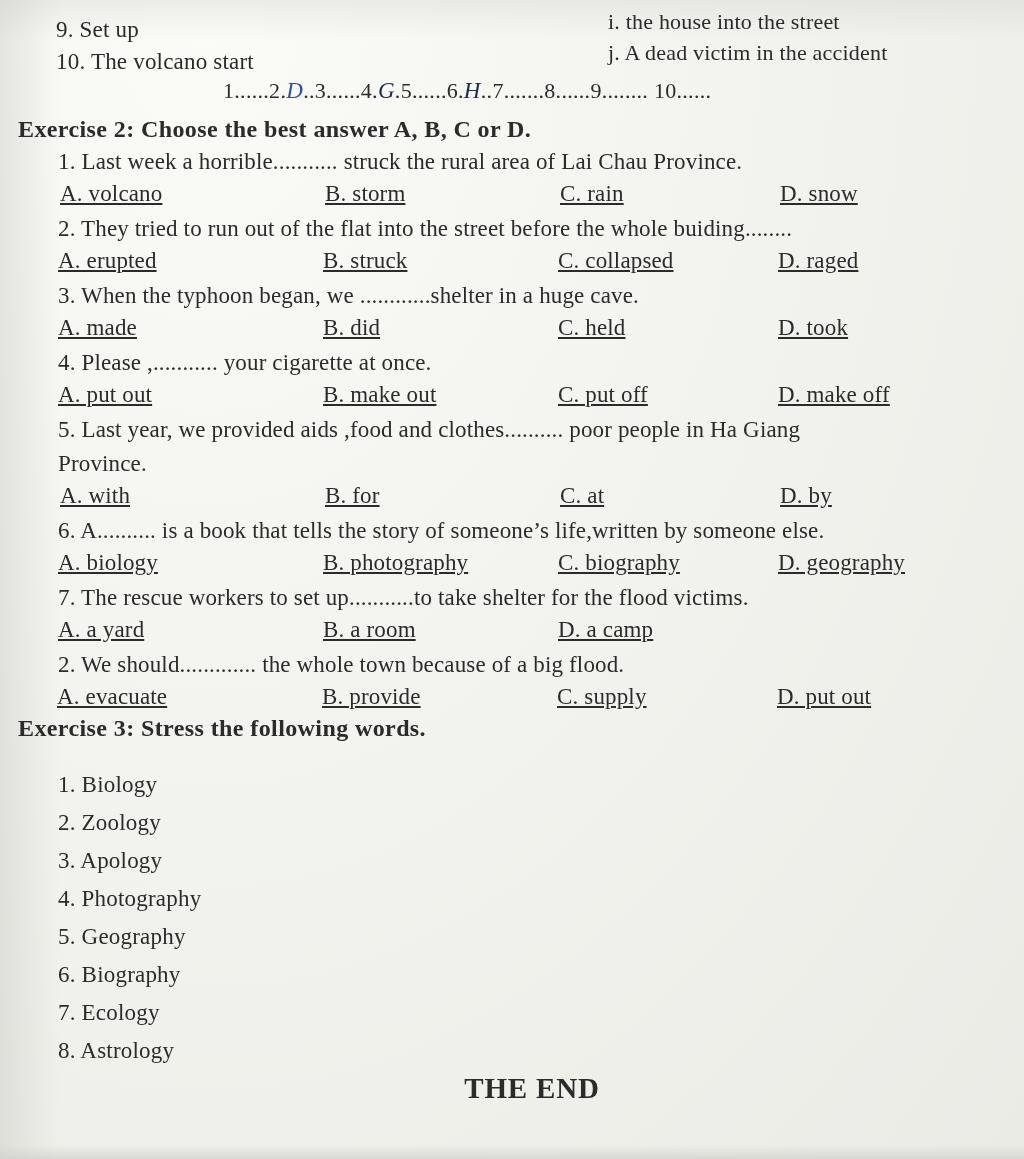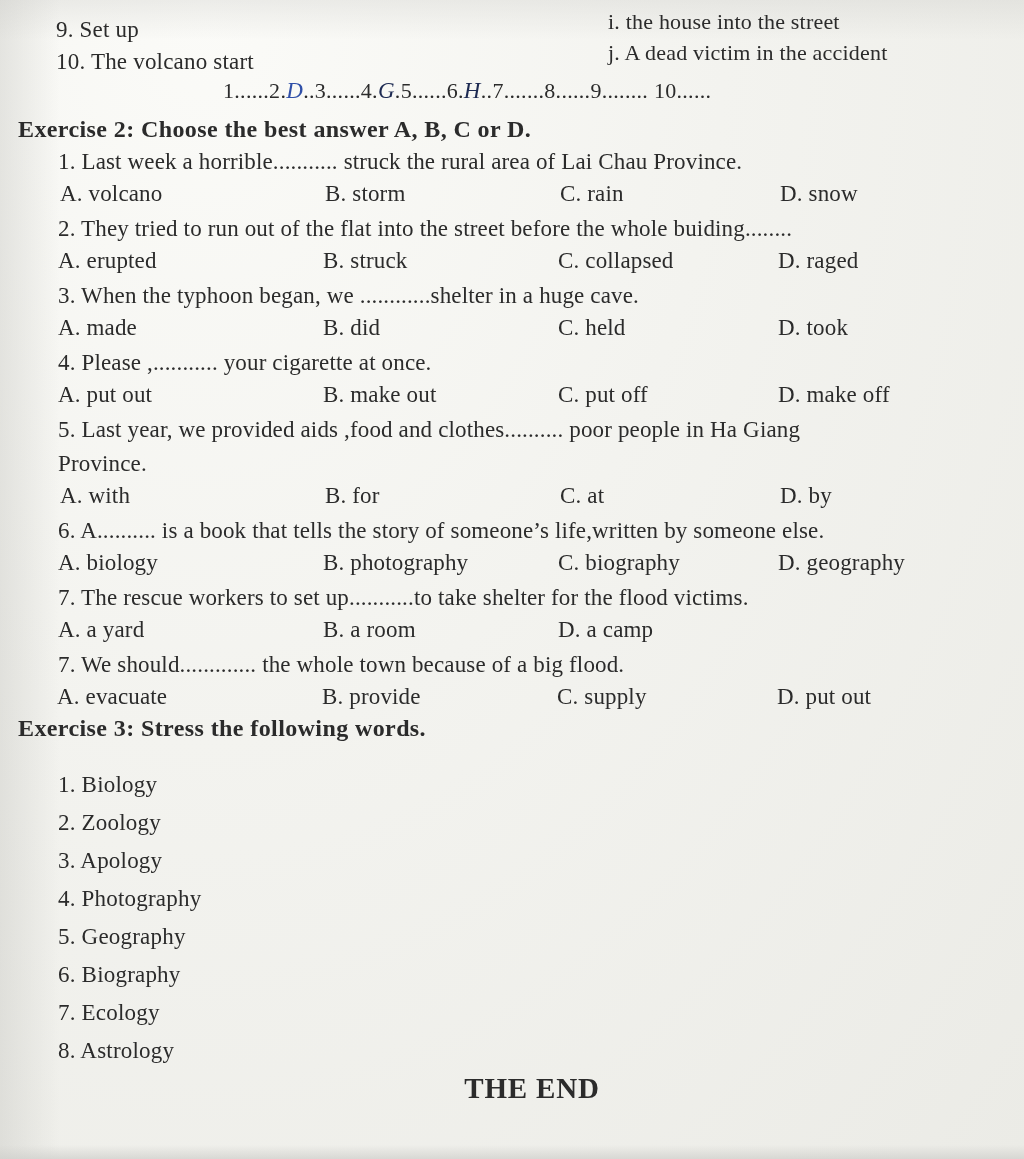--- a/index.html
+++ b/index.html
@@ -107,20 +107,21 @@
     margin-left: 0;
   }
   .opt-row {
     display: flex;
     font-size: 23px;
     line-height: 33px;
     letter-spacing: 0.15px;
   }
   .opt {
     white-space: nowrap;
+    text-decoration: underline;
   }
   .opt.a { width: 265px; }
   .opt.b { width: 235px; }
   .opt.c { width: 220px; }
   .opt.d { width: auto; }
 
   
   .skew1 { transform: translateX(2px); }
   .skew2 { transform: translateX(-1px); }
 
@@ -241,21 +242,21 @@
     <div>
       <div class="q-text">7. The rescue workers to set up...........to take shelter for the flood victims.</div>
       <div class="opt-row">
         <span class="opt a">A. a yard</span>
         <span class="opt b">B. a room</span>
         <span class="opt d">D. a camp</span>
       </div>
     </div>
 
     <div>
-      <div class="q-text">7. We should............. the whole town because of a big flood.</div>
+      <div class="q-text">2. We should............. the whole town because of a big flood.</div>
       <div class="opt-row skew2">
         <span class="opt a">A. evacuate</span>
         <span class="opt b">B. provide</span>
         <span class="opt c">C. supply</span>
         <span class="opt d">D. put out</span>
       </div>
     </div>
 
   </div>
 

